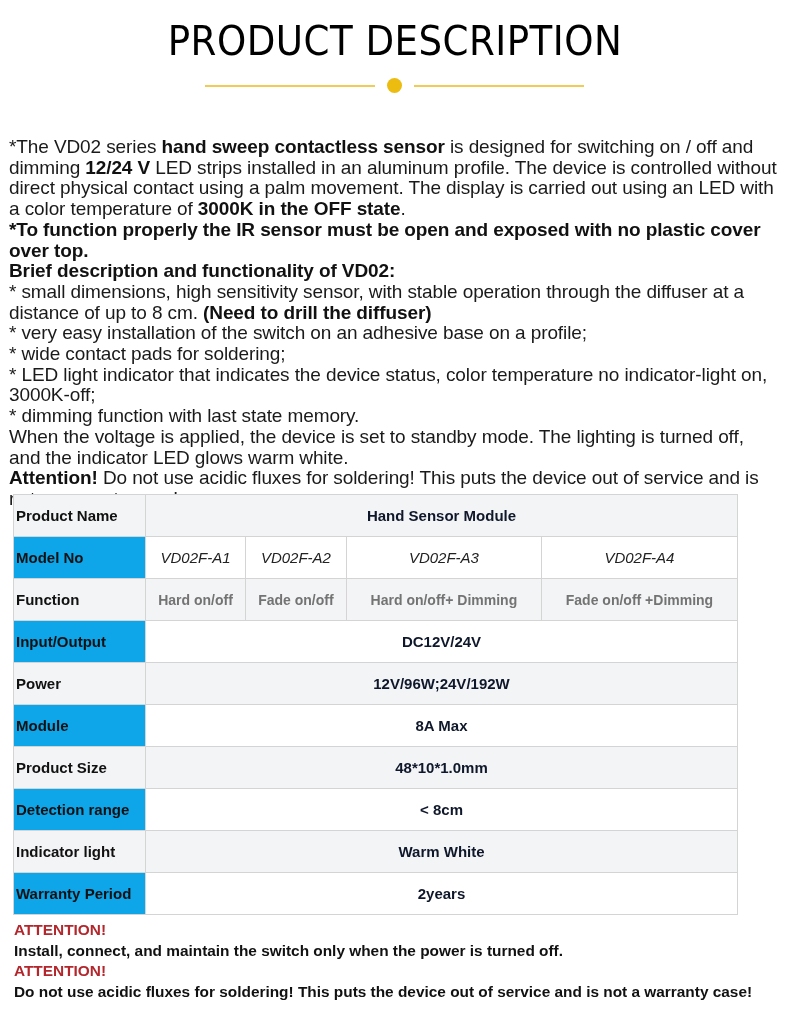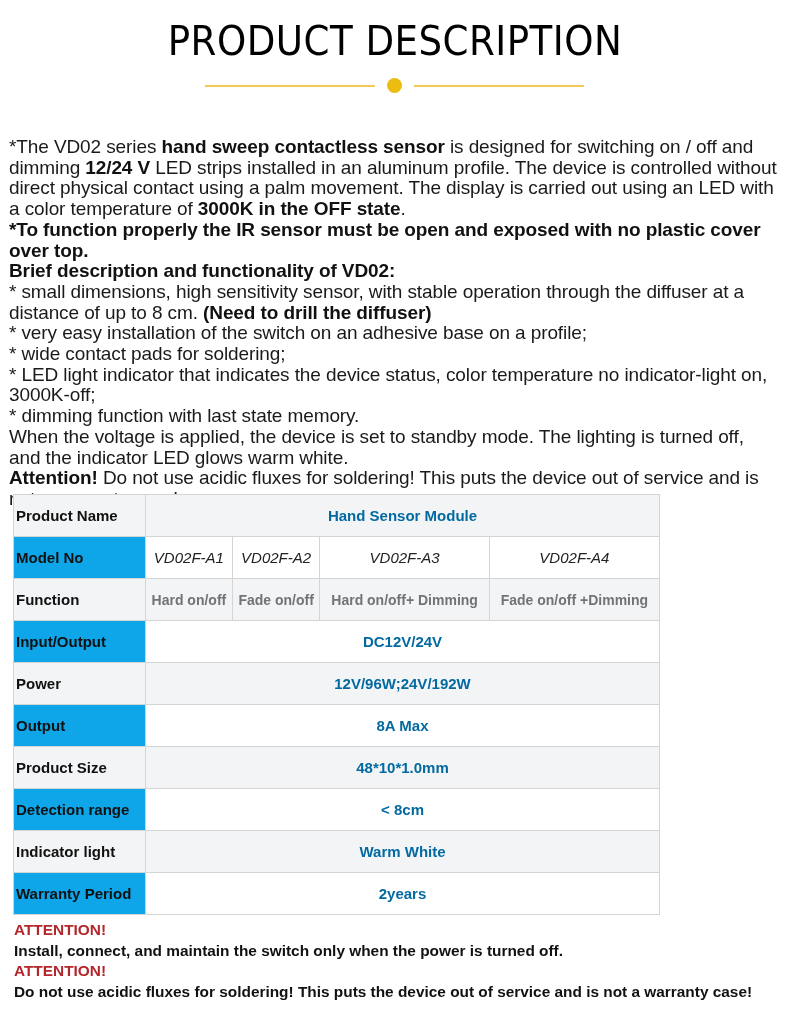--- a/index.html
+++ b/index.html
@@ -11,27 +11,27 @@
   .divider { position: absolute; top: 78px; left: 0; width: 790px; height: 16px; }
   .divider .line { position: absolute; top: 7px; height: 2px; background: #f0cb58; }
   .divider .line.l { left: 205px; width: 170px; }
   .divider .line.r { left: 414px; width: 170px; }
   .divider .dot { position: absolute; left: 387px; top: 0px; width: 15px; height: 15px;
                   border-radius: 50%; background: #ecbc10; }
   .desc { position: absolute; top: 101px; left: 9px; width: 770px;
           font-size: 19px; line-height: 20.7px; color: #1a1a1a; letter-spacing: -0.1px; margin-top: 36px; }
   .desc p { margin: 0; }
   .desc b { font-weight: bold; color: #111; }
-  table.spec { position: absolute; top: 494px; left: 13px; width: 647px;
+  table.spec { position: absolute; top: 494px; left: 13px; width: 725px;
                border-collapse: collapse; font-size: 15px; padding-left: 48px; }
   table.spec td { border: 1px solid #d4d4d4; height: 41px; padding: 0; text-align: center; }
   table.spec td.label { width: 129px; text-align: left; padding-left: 2px; font-weight: bold;
                         background: #0ea5e9; color: #111; }
   table.spec tr.alt td { background: #f3f4f6; }
-  table.spec td.val { font-weight: bold; color: #0369a1; }
+  table.spec td.val { font-weight: bold; color: #0f172a; }
   table.spec td.model { font-weight: normal; color: #222; background: #fff; font-style: italic; }
   table.spec td.func { font-weight: bold; font-size: 14px; color: #737373; white-space: nowrap; }
   .footer { position: absolute; top: 920px; left: 14px; width: 772px;
             font-size: 15.4px; line-height: 20.7px; font-weight: bold; color: #111; }
   .footer .warn { color: #b3262b; }
   .footer p { margin: 0; }
 </style>
 </head>
 <body>
 
@@ -77,21 +77,21 @@
   </tr>
   <tr>
     <td class="label">Input/Output</td>
     <td class="val" colspan="4">DC12V/24V</td>
   </tr>
   <tr class="alt">
     <td class="label">Power</td>
     <td class="val" colspan="4">12V/96W;24V/192W</td>
   </tr>
   <tr>
-    <td class="label">Output</td>
+    <td class="label">Module</td>
     <td class="val" colspan="4">8A Max</td>
   </tr>
   <tr class="alt">
     <td class="label">Product Size</td>
     <td class="val" colspan="4">48*10*1.0mm</td>
   </tr>
   <tr>
     <td class="label">Detection range</td>
     <td class="val" colspan="4">&lt; 8cm</td>
   </tr>

